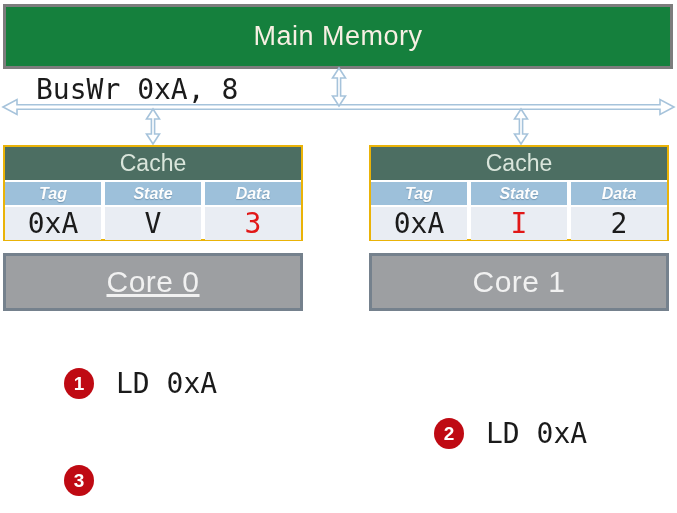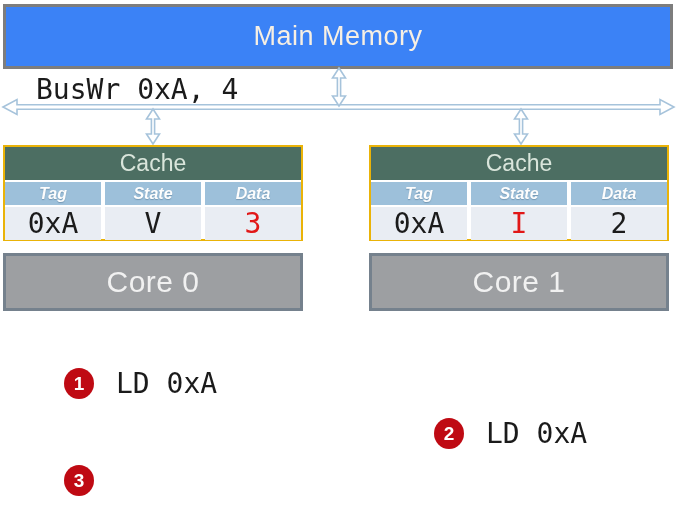--- a/index.html
+++ b/index.html
@@ -3,21 +3,21 @@
 <meta charset="utf-8">
 <style>
   html,body{margin:0;padding:0;background:#fff;}
   #stage{
     position:relative;width:677px;height:513px;background:#ffffff;
     font-family:"Liberation Sans",sans-serif;overflow:hidden;
   }
   
   .memory{
     position:absolute;left:3px;top:4px;width:664px;height:59px;
-    background:#3b82f6;border:3px solid #7d7d7d;
+    background:#15803d;border:3px solid #7d7d7d;
     display:flex;align-items:center;justify-content:center;
     color:#f7efe3;font-size:27px;letter-spacing:.5px;
   }
   
   .bus-label{
     position:absolute;left:36px;top:73px;
     font-family:"DejaVu Sans Mono",monospace;font-size:28px;color:#1b1b1b;
     white-space:pre;
   }
   
@@ -50,21 +50,21 @@
     display:flex;align-items:center;justify-content:center;
     font-family:"DejaVu Sans Mono",monospace;font-size:28px;color:#1b1b1b;
   }
   
   .core{
     position:absolute;top:253px;width:300px;height:58px;
     background:#9d9fa2;border:3px solid #75818d;box-sizing:border-box;
     display:flex;align-items:center;justify-content:center;
     color:#f1f1f1;font-size:30px;letter-spacing:.5px;
   }
-  .core.left{left:3px;}
+  .core.left{left:3px;text-decoration:underline;}
   .core.right{left:369px;}
   
   .step{position:absolute;display:flex;align-items:center;column-gap:22px;}
   .step-1{left:64px;top:367px;}
   .step-2{left:434px;top:417px;}
   .step-3{left:64px;top:465px;}
   .badge{
     width:30px;height:31px;border-radius:50%;background:#bf0a13;
     display:flex;align-items:center;justify-content:center;
     color:#fff;font-size:19px;font-weight:bold;
@@ -76,21 +76,21 @@
 </style>
 </head>
 <body>
 
 <div id="stage">
 
   <div class="memory">
     <span>Main Memory</span>
   </div>
 
-  <div class="bus-label">BusWr 0xA, 4</div>
+  <div class="bus-label">BusWr 0xA, 8</div>
 
   <svg class="arrows" viewBox="0 0 677 513">
     <path d="M 3,107 L 17,99.5 L 17,104.8 L 660,104.8 L 660,99.5 L 674,107 L 660,114.5 L 660,109.2 L 17,109.2 L 17,114.5 Z"></path>
     <path d="M 339,68 L 345.5,78 L 340.6,78 L 340.6,96 L 345.5,96 L 339,106 L 332.5,96 L 337.4,96 L 337.4,78 L 332.5,78 Z"></path>
     <path d="M 153,109 L 159.5,119 L 154.6,119 L 154.6,134 L 159.5,134 L 153,144 L 146.5,134 L 151.4,134 L 151.4,119 L 146.5,119 Z"></path>
     <path d="M 521,109 L 527.5,119 L 522.6,119 L 522.6,134 L 527.5,134 L 521,144 L 514.5,134 L 519.4,134 L 519.4,119 L 514.5,119 Z"></path>
   </svg>
 
   <div class="cache left">
     <div class="cache-header">Cache</div>

